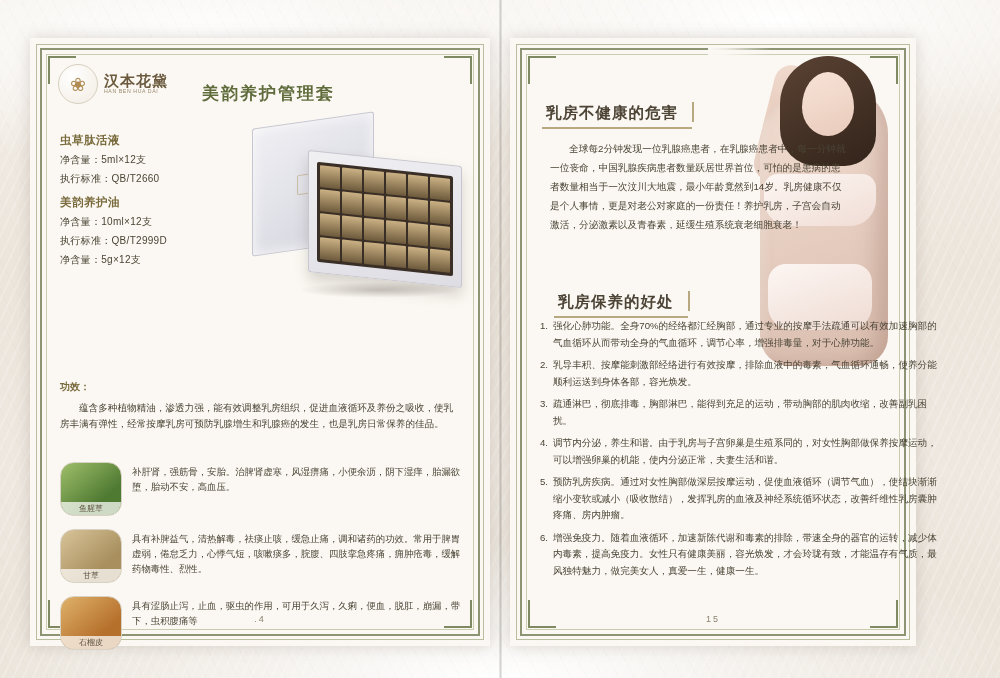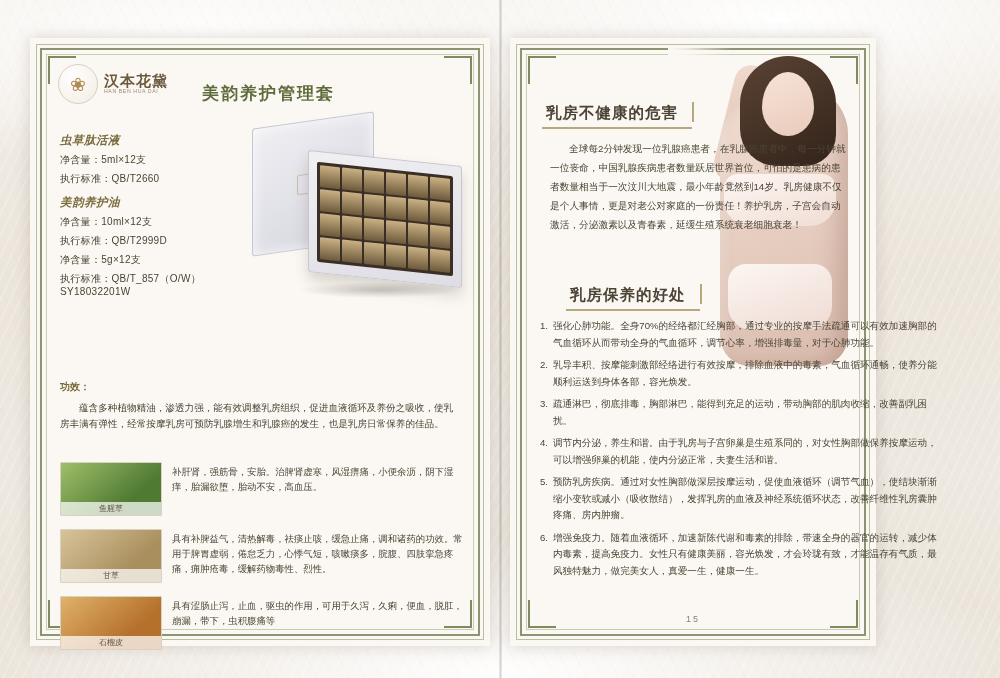--- a/index.html
+++ b/index.html
@@ -26,21 +26,21 @@
     opacity:.55;
   }
   .spine{
     position:absolute;left:499px;top:0;width:3px;height:678px;
     background:linear-gradient(90deg,rgba(0,0,0,.06),rgba(0,0,0,.16),rgba(0,0,0,.06));
   }
 
   
   .page{position:absolute;top:38px;height:608px;background:#fbf8f3;}
   .page.left{left:30px;width:460px;box-shadow:0 0 14px rgba(120,105,90,.25);}
-  .page.right{left:510px;width:366px;box-shadow:0 0 14px rgba(120,105,90,.25);}
+  .page.right{left:510px;width:406px;box-shadow:0 0 14px rgba(120,105,90,.25);}
   .page .inner-border{
     position:absolute;inset:10px;
     border:2px solid #8d9473;
     outline:1px solid #b9bf9e;outline-offset:3px;
   }
   .page .inner-border:before{
     content:"";position:absolute;inset:4px;border:1px solid #c8cdb0;
   }
   .corner{position:absolute;width:26px;height:26px;border:2px solid #7f8a62;}
   .corner.tl{left:6px;top:6px;border-right:none;border-bottom:none;}
@@ -61,21 +61,21 @@
   .brand-text{line-height:1.05;}
   .brand-cn{font-size:15px;color:#6b5a3e;font-weight:bold;letter-spacing:1px;}
   .brand-en{font-size:5.2px;color:#9b8a6e;letter-spacing:.6px;}
 
   .prod-title{
     position:absolute;left:148px;top:8px;
     font-size:17px;font-weight:bold;color:#5f6b3b;letter-spacing:2px;margin-top:12px;
   }
 
   .specs{position:absolute;left:6px;top:62px;width:186px;}
-  .spec-name{font-size:11.5px;font-weight:bold;color:#7a6b3d;margin-top:9px;letter-spacing:.5px;font-style:italic;}
+  .spec-name{font-size:11.5px;font-weight:bold;color:#7a6b3d;margin-top:9px;letter-spacing:.5px;}
   .spec-line{font-size:10px;color:#4b4434;margin-top:5px;letter-spacing:.3px;}
 
   
   .photo{
     position:absolute;left:196px;top:52px;width:212px;height:196px;
   }
   .box-lid{
     position:absolute;left:2px;top:6px;width:120px;height:126px;
     background:linear-gradient(150deg,#efeff3 0%,#e3e3ea 45%,#d3d3dd 100%);
     border:1px solid #c7c7d2;border-radius:3px;
@@ -103,22 +103,22 @@
     position:absolute;left:48px;top:168px;width:160px;height:16px;
     background:radial-gradient(ellipse at center, rgba(80,70,60,.28), rgba(80,70,60,0) 70%);
   }
 
   .efficacy-title{position:absolute;left:6px;top:318px;font-size:10px;font-weight:bold;color:#7a6b3d;}
   .efficacy-body{position:absolute;left:6px;top:338px;width:400px;font-size:9.6px;color:#4a4435;line-height:1.65;text-indent:19px;font-family:Liberation Serif, serif;}
 
   .herbs{position:absolute;left:6px;top:400px;width:404px;}
   .herb{display:flex;gap:10px;margin-bottom:13px;}
   .herb-thumb{
-    width:60px;height:52px;border-radius:1px;flex:0 0 60px;position:relative;
-    border:1px solid #d8d2c4;overflow:hidden;padding-left:40px;
+    width:60px;height:52px;border-radius:14px;flex:0 0 60px;position:relative;
+    border:1px solid #d8d2c4;overflow:hidden;
   }
   .herb-thumb span.cap{
     position:absolute;left:0;right:0;bottom:0;text-align:center;
     font-size:8px;color:#5f5540;background:rgba(255,255,255,.72);padding:1px 0;
   }
   .t1{background:linear-gradient(140deg,#9fbf6a,#4f7a32 70%);}
   .t2{background:linear-gradient(140deg,#d8c49a,#a98f5e 70%);}
   .t3{background:linear-gradient(140deg,#e0b26a,#b5702c 70%);}
   .herb-text{font-size:9.4px;color:#4a4435;line-height:1.6;padding-top:2px;}
 
@@ -166,21 +166,21 @@
     position:absolute;font-size:15.5px;font-weight:bold;color:#4d4436;letter-spacing:1px;
     padding:3px 14px 5px 4px;
   }
   .sec-title:after{
     content:"";position:absolute;left:0;right:0;bottom:0;height:2px;background:#b7a87f;
   }
   .sec-title:before{
     content:"";position:absolute;right:-2px;top:2px;width:2px;height:20px;background:#b7a87f;
   }
   #harm-title{left:8px;top:38px;}
-  #benefit-title{left:20px;top:220px;margin-left:12px;}
+  #benefit-title{left:20px;top:227px;}
 
   .harm-body{
     position:absolute;left:16px;top:78px;width:300px;
     font-size:9.7px;color:#4a4435;line-height:1.95;text-indent:19px;
   }
   .benefit-list{
     position:absolute;left:6px;top:256px;width:404px;
     font-size:9.6px;color:#4a4435;line-height:1.72;
   }
   .benefit-list li{margin-bottom:6px;list-style:none;position:relative;padding-left:13px;}
@@ -219,21 +219,20 @@
         <div class="spec-line">净含量：5ml×12支</div>
         <div class="spec-line">执行标准：QB/T2660</div>
       </div>
       <div>
         <div class="spec-name">美韵养护油</div>
         <div class="spec-line">净含量：10ml×12支</div>
         <div class="spec-line">执行标准：QB/T2999D</div>
       </div>
       <div>
         <div class="spec-line">净含量：5g×12支</div>
-        <div class="spec-line">执行标准：QB/T_857（O/W）SY18032201W</div>
       </div>
     </div>
 
     <div class="photo">
       <div class="box-lid"></div>
       <div class="box-base">
         <div class="tray">
           <div class="vial"></div>
             <div class="vial"></div>
           <div class="vial"></div>

